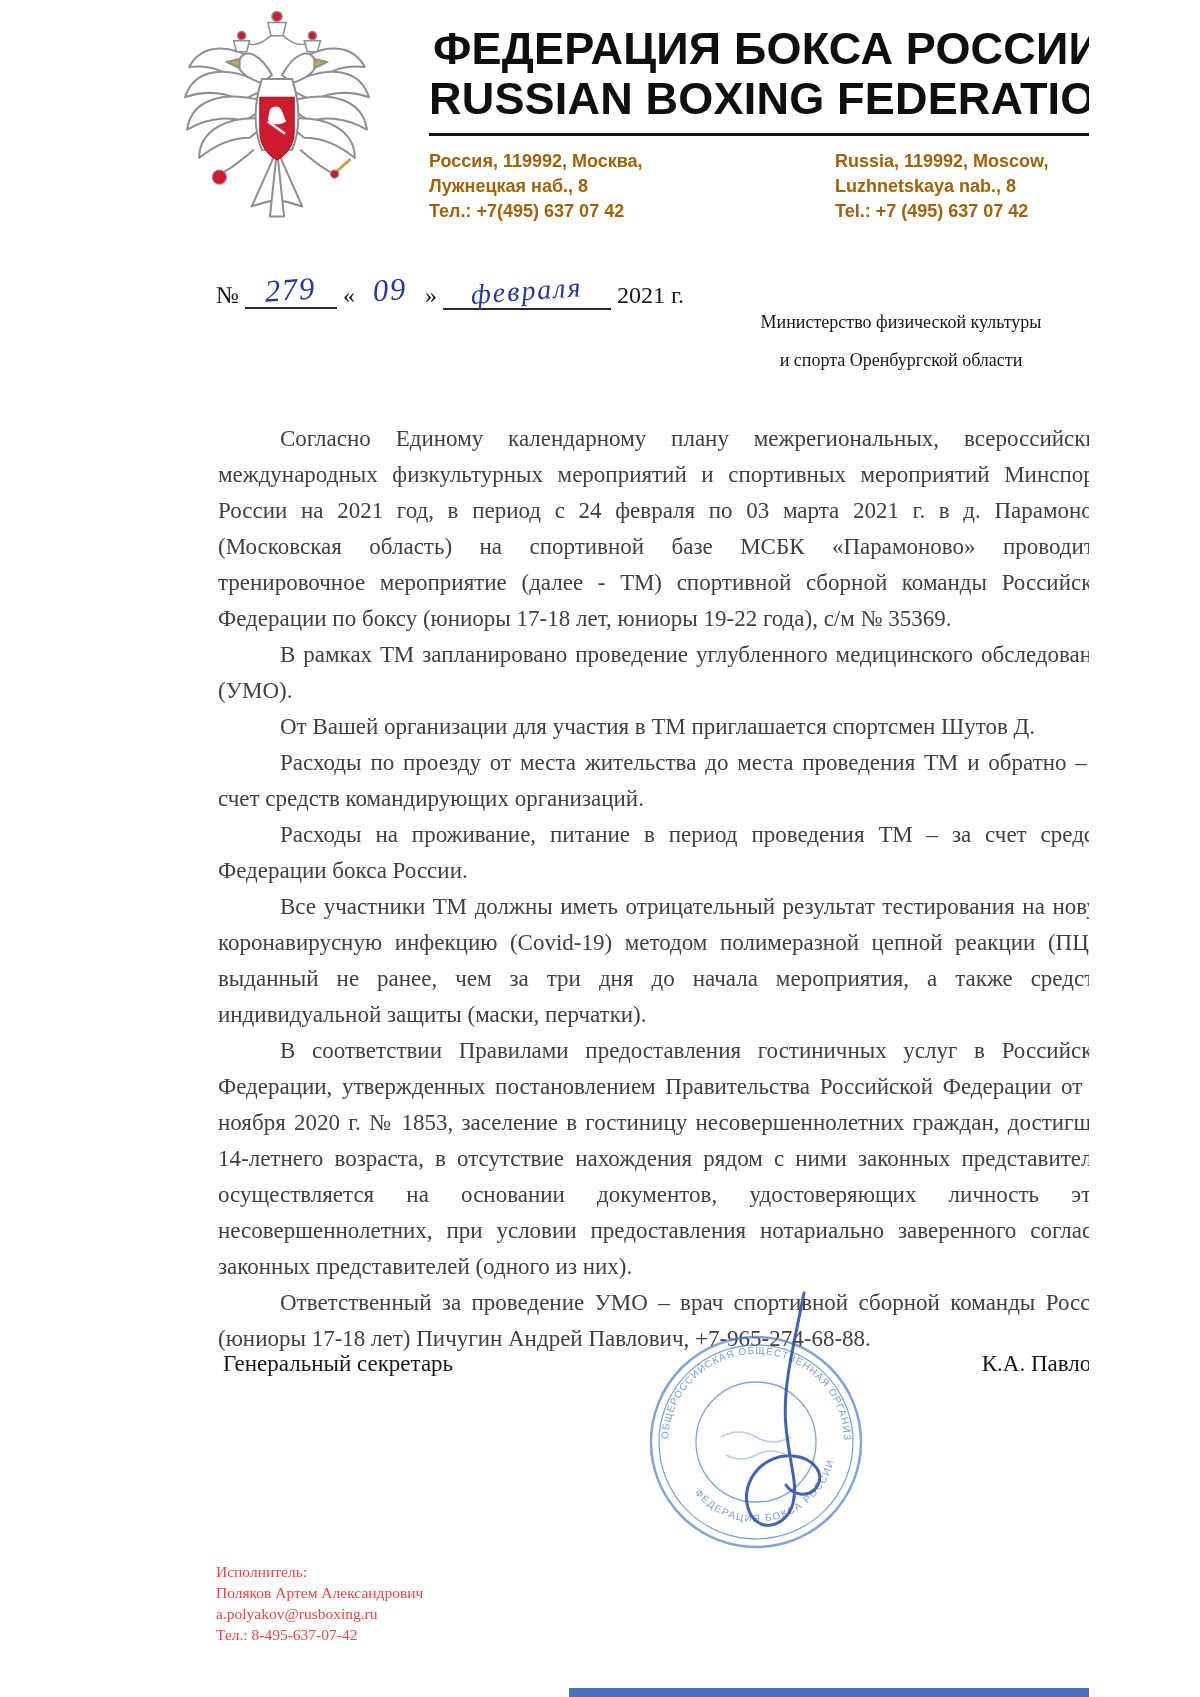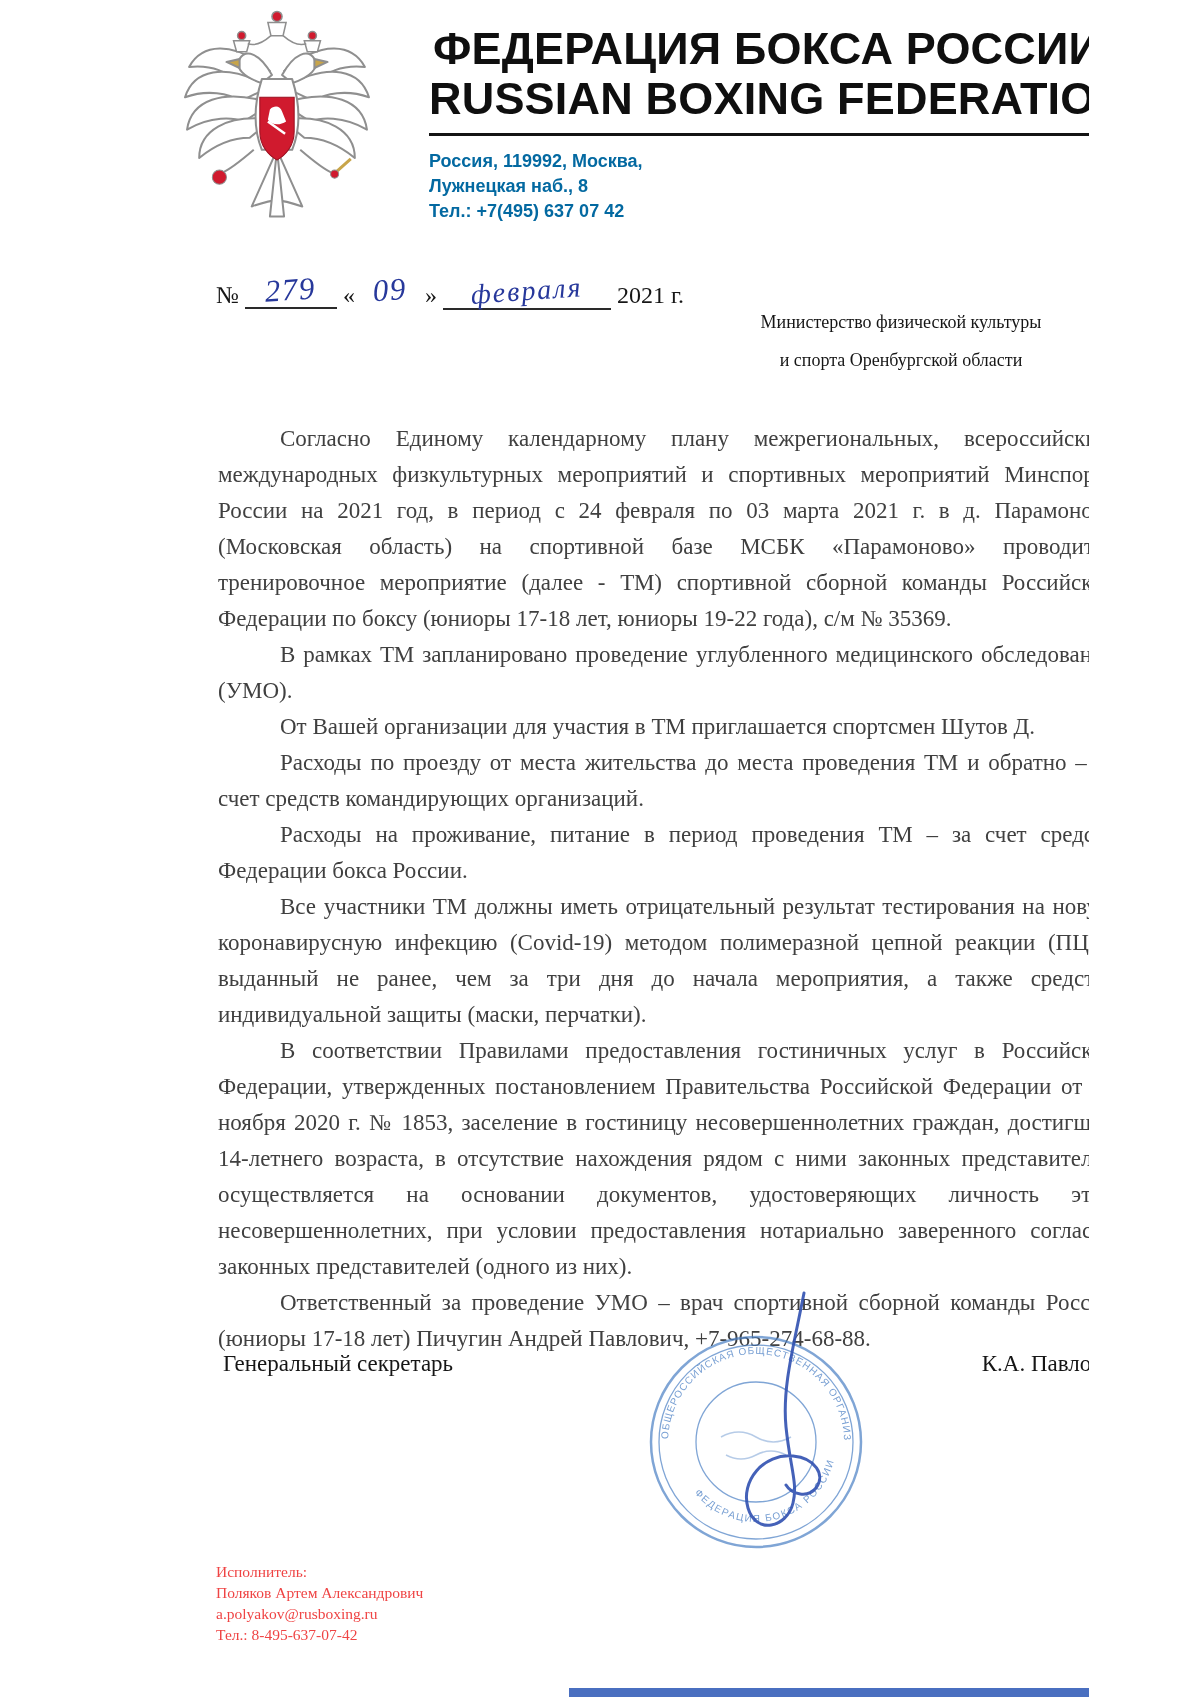--- a/index.html
+++ b/index.html
@@ -15,21 +15,21 @@
   .header-block { position:absolute; left:318px; top:24px; width:676px; text-align:center; }
   .org-name {
     font-family:"Liberation Sans", sans-serif; font-weight:700;
     font-size:45px; line-height:1.12; color:#0f0f0f; letter-spacing:0.2px;
     white-space:nowrap;
   }
   .header-rule { height:3px; background:#141414; margin-top:8px; }
   .addresses {
     display:flex; justify-content:space-between; margin-top:13px; text-align:left;
     font-family:"Liberation Sans", sans-serif; font-weight:700;
-    font-size:18px; line-height:1.4; color:#0369a1;
+    font-size:18px; line-height:1.4; color:#a16207;
   }
   .addresses .addr-col { min-width:270px; }
 
   
   .doc-number {
     position:absolute; left:105px; top:281px; font-size:24px; color:#161616;
     white-space:nowrap;
   }
   .blank {
     display:inline-block; border-bottom:2px solid #2a2a2a; text-align:center;
@@ -122,20 +122,26 @@
     <div class="org-name">ФЕДЕРАЦИЯ БОКСА РОССИИ</div>
     <div class="org-name">RUSSIAN BOXING FEDERATION</div>
     <div class="header-rule"></div>
     <div class="addresses">
       <div class="addr-col">
 
       <div class="addr-line">Россия, 119992, Москва,</div>
           <div class="addr-line">Лужнецкая наб., 8</div>
           <div class="addr-line">Тел.: +7(495) 637 07 42</div>
         </div>
+      <div class="addr-col">
+
+      <div class="addr-line">Russia, 119992, Moscow,</div>
+          <div class="addr-line">Luzhnetskaya nab., 8</div>
+          <div class="addr-line">Tel.: +7 (495) 637 07 42</div>
+        </div>
     </div>
   </div>
 
   <div class="doc-number">
     <span>№</span>
     <span class="blank blank-number"><span class="hand" style="color: rgb(39, 56, 155);">279</span></span>
     <span>«</span>
     <span class="blank blank-day"><span class="hand" style="color: rgb(39, 56, 155);">09</span></span>
     <span>»</span>
     <span class="blank blank-month"><span class="hand hand-month" style="color: rgb(39, 56, 155);">февраля</span></span>

